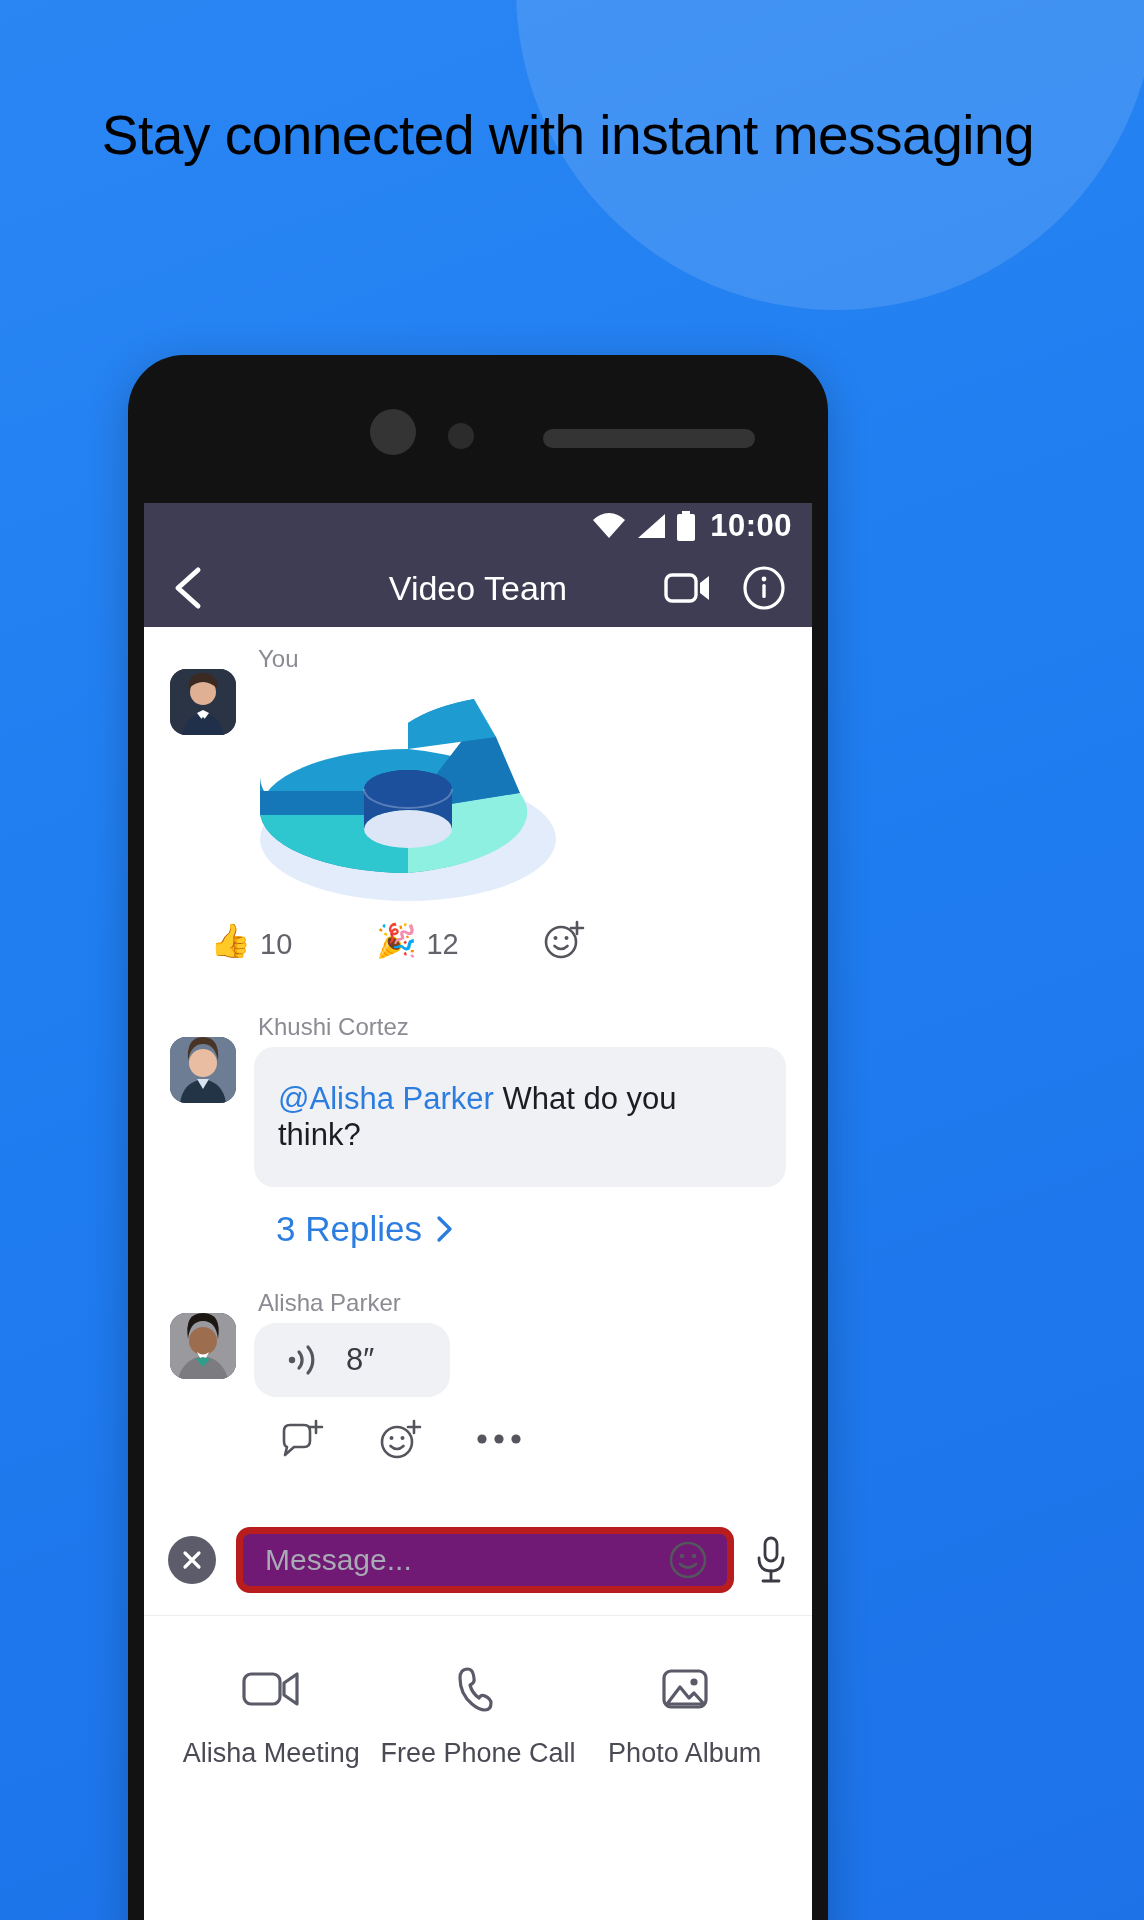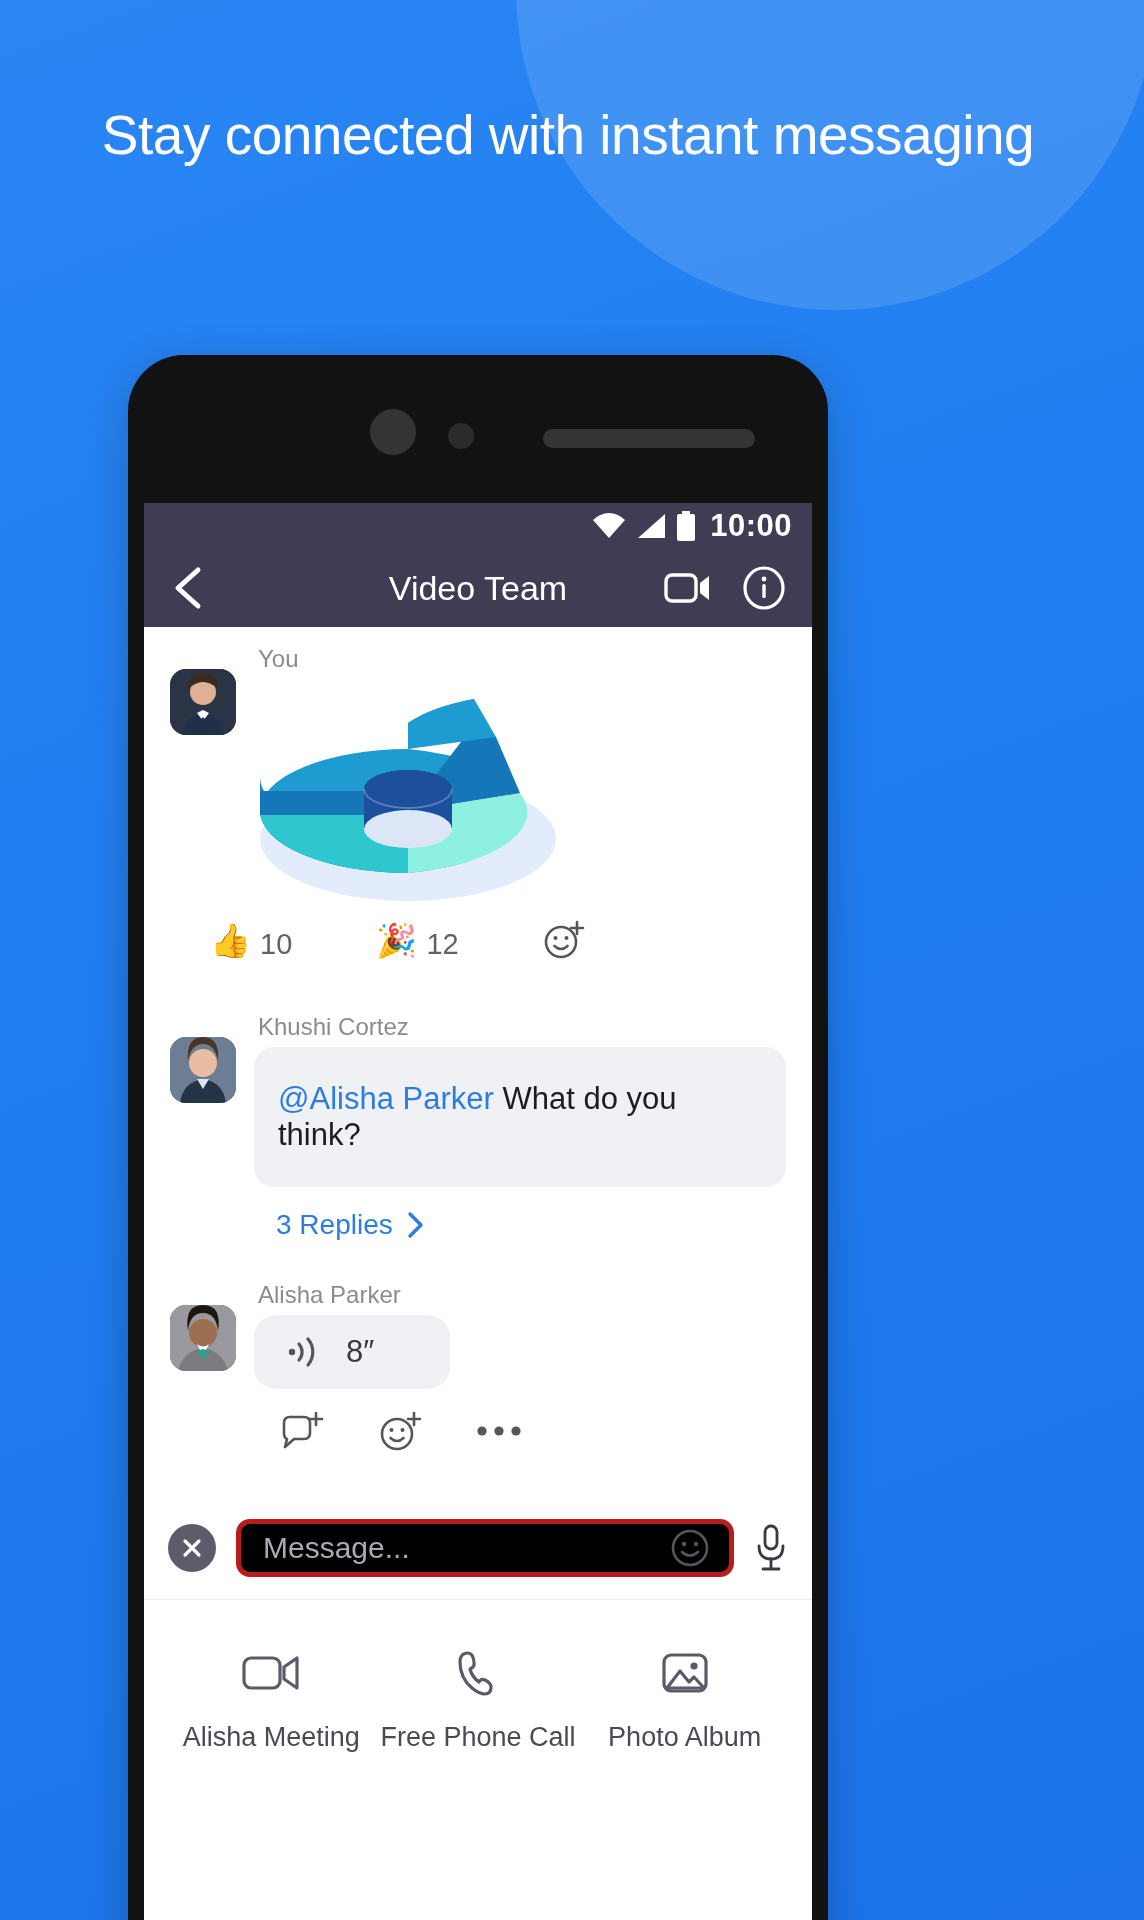--- a/index.html
+++ b/index.html
@@ -23,21 +23,21 @@
     border-radius:50%;
     background:rgba(255,255,255,0.12);
     top:-330px; left:516px;
   }
 
   
   .headline {
     position:absolute;
     top:100px; left:0; right:8px;
     text-align:center;
-    color:#ffffff;
+    color:#000000;
     font-size:55px;
     line-height:1.28;
     font-weight:400;
     letter-spacing:-0.5px;
     padding:0 72px;
   }
 
   
   .phone {
     position:absolute;
@@ -171,21 +171,21 @@
     font-size:31px;
     color:#1c1c22;
     display:inline-block;
     max-width:100%;
   }
   .mention { color:#2b7de0; }
 
   .replies {
     margin:22px 0 0 22px;
     display:flex; align-items:center; gap:14px;
-    color:#2b7de0; font-size:28px;
+    color:#2b7de0; font-size:35px;
     cursor:pointer;
   }
   .replies .chev { width:18px; height:28px; }
 
   
   .voice-bubble {
     background:#f0f1f5;
     border-radius:22px;
     padding:18px 32px;
     display:inline-flex;
@@ -213,23 +213,23 @@
   .close-btn {
     width:48px; height:48px; border-radius:50%;
     background:#5c5c6b;
     display:flex; align-items:center; justify-content:center;
     flex:0 0 48px;
     cursor:pointer;
   }
   .close-btn svg { width:22px; height:22px; }
   .input-field {
     flex:1;
-    height:58px;
-    background:#000000;
-    border:5px solid #b91c1c;
+    height:66px;
+    background:#701a75;
+    border:7px solid #b91c1c;
     border-radius:14px;
     display:flex; align-items:center;
     padding:0 18px 0 22px;
     cursor:text;
   }
   .input-field .ph { flex:1; font-size:30px; color:#a9aab4; }
   .ic-smile { width:42px; height:42px; }
   .ic-mic { width:34px; height:48px; flex:0 0 34px; cursor:pointer; }
 
   

